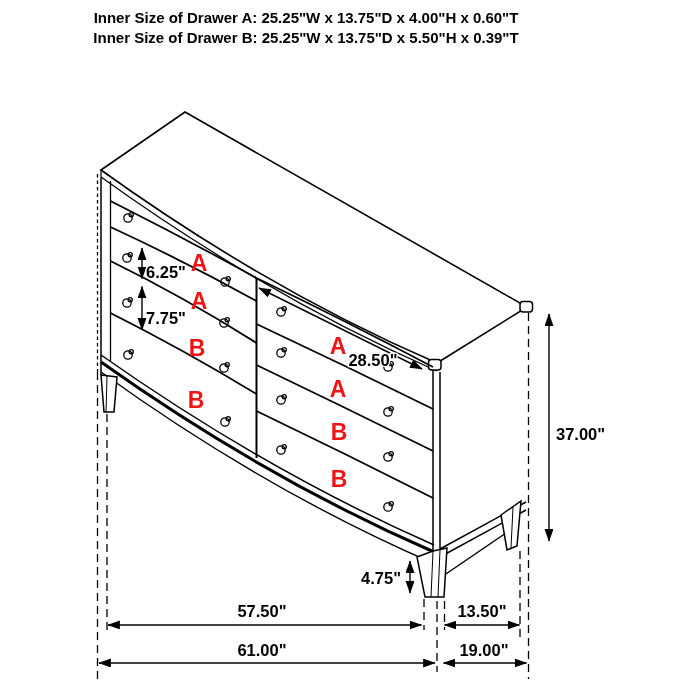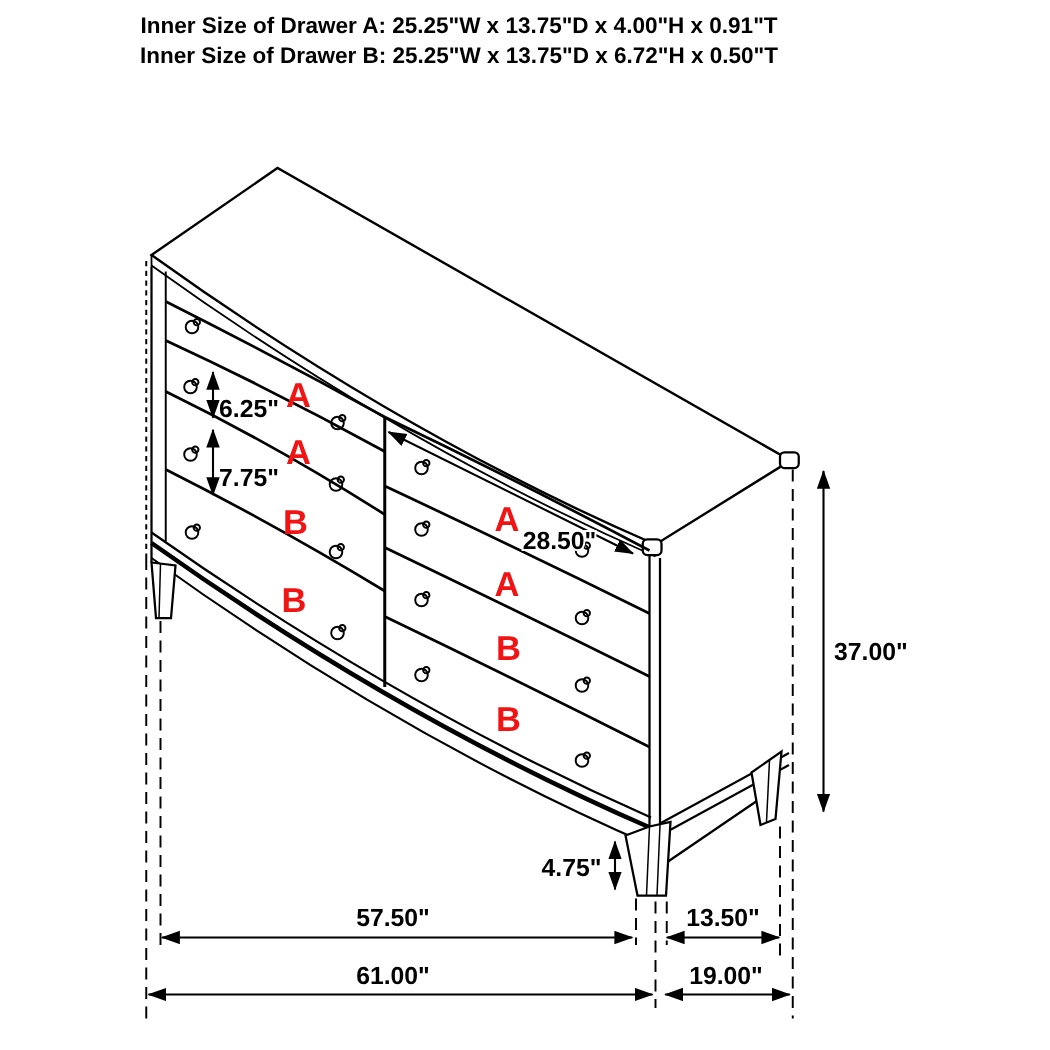--- a/index.html
+++ b/index.html
@@ -12,22 +12,22 @@
   .dim-text{font-family:"Liberation Sans",sans-serif;font-weight:bold;font-size:16.5px;fill:#000;
             paint-order:stroke;stroke:#fff;stroke-width:2.5px;}
   .red-label{font-family:"Liberation Sans",sans-serif;font-weight:bold;font-size:23px;fill:#f01414;}
 </style>
 </head>
 <body>
 
 <div id="stage">
 
   <div id="title-block">
-    <div>Inner Size of Drawer A: 25.25"W x 13.75"D x 4.00"H x 0.91"T</div>
-    <div>Inner Size of Drawer B: 25.25"W x 13.75"D x 6.72"H x 0.50"T</div>
+    <div>Inner Size of Drawer A: 25.25"W x 13.75"D x 4.00"H x 0.60"T</div>
+    <div>Inner Size of Drawer B: 25.25"W x 13.75"D x 5.50"H x 0.39"T</div>
   </div>
 
   <svg width="700" height="700" viewBox="0 0 700 700">
     <defs>
       <marker id="ah" markerWidth="10" markerHeight="8" refX="8.5" refY="3.2" orient="auto-start-reverse">
         <path d="M0,0 L9,3.2 L0,6.4 Z" fill="#000"></path>
       </marker>
     </defs>
 
     <g class="ln" stroke-width="1.3">

